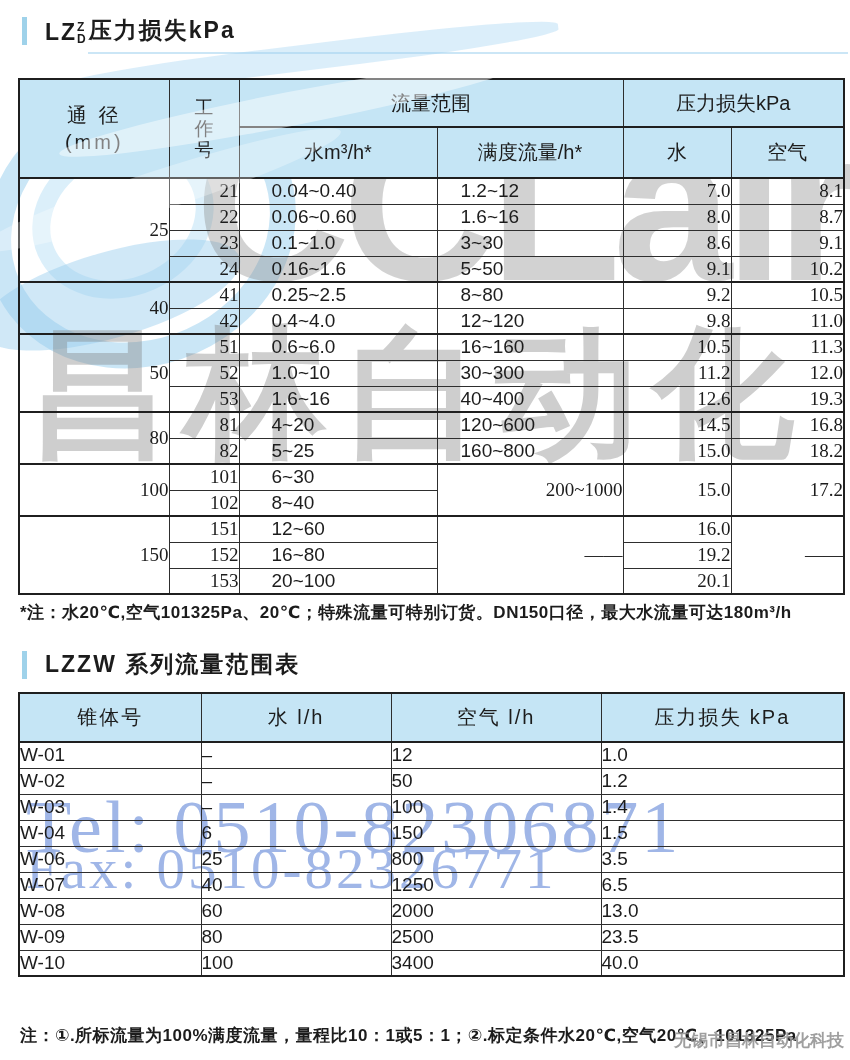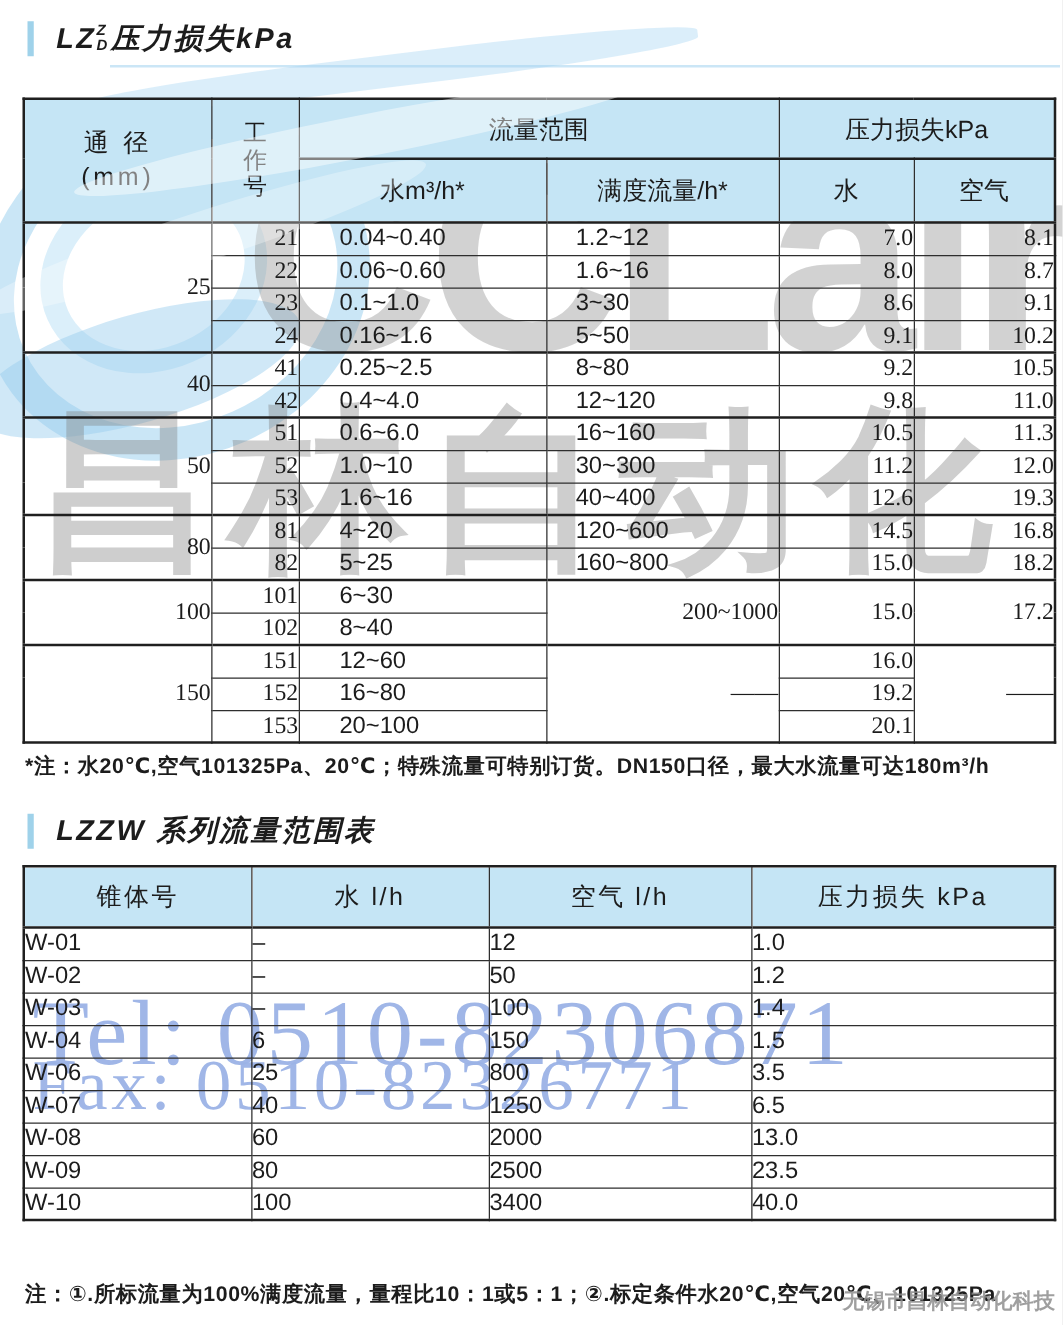--- a/index.html
+++ b/index.html
@@ -43,21 +43,21 @@
   
   .streak{
     position:absolute; z-index:2; pointer-events:none; border-radius:50%;
   }
   .streak1{left:55px; top:92px; width:470px; height:34px; background:rgba(255,255,255,0.45); transform:rotate(-11deg);}
   .streak2{left:-30px; top:170px; width:380px; height:40px; background:rgba(255,255,255,0.30); transform:rotate(-18deg);}
 
   
   .sec-title{position:absolute; z-index:1; display:flex; align-items:center; gap:18px;}
   .title-bar{width:5px; height:28px; background:#9fd2ea;}
-  .title-text{font-size:23px; font-weight:bold; letter-spacing:2px; display:flex; align-items:center;font-style:italic;}
+  .title-text{font-size:23px; font-weight:bold; letter-spacing:2px; display:flex; align-items:flex-end;}
   .zd-stack{display:inline-flex; flex-direction:column; font-size:12px; line-height:1.0; font-weight:bold; margin:0 1px 0 0; transform:translateY(-1px);}
   .title-underline{position:absolute; z-index:0; left:88px; top:52px; width:760px; height:2px; background:rgba(160,210,238,0.55);}
 
   
   table{border-collapse:collapse; table-layout:fixed; position:absolute; z-index:1; background:transparent;}
   #table1{left:18px; top:78px; width:825px;}
   #table2{left:18px; top:692px; width:825px;}
   th,td{border:1px solid #2e2e2e; padding:0; overflow:hidden;}
   table{border:2px solid #1f1f1f;}
   th{background:#c5e5f5; font-weight:normal; font-size:20px;}

